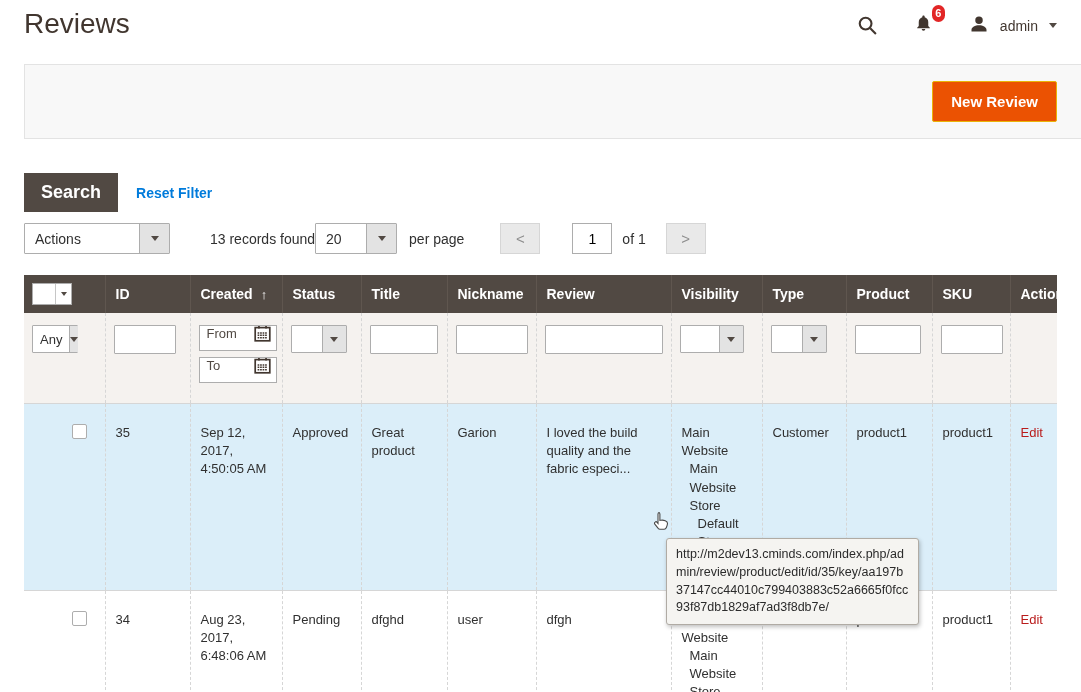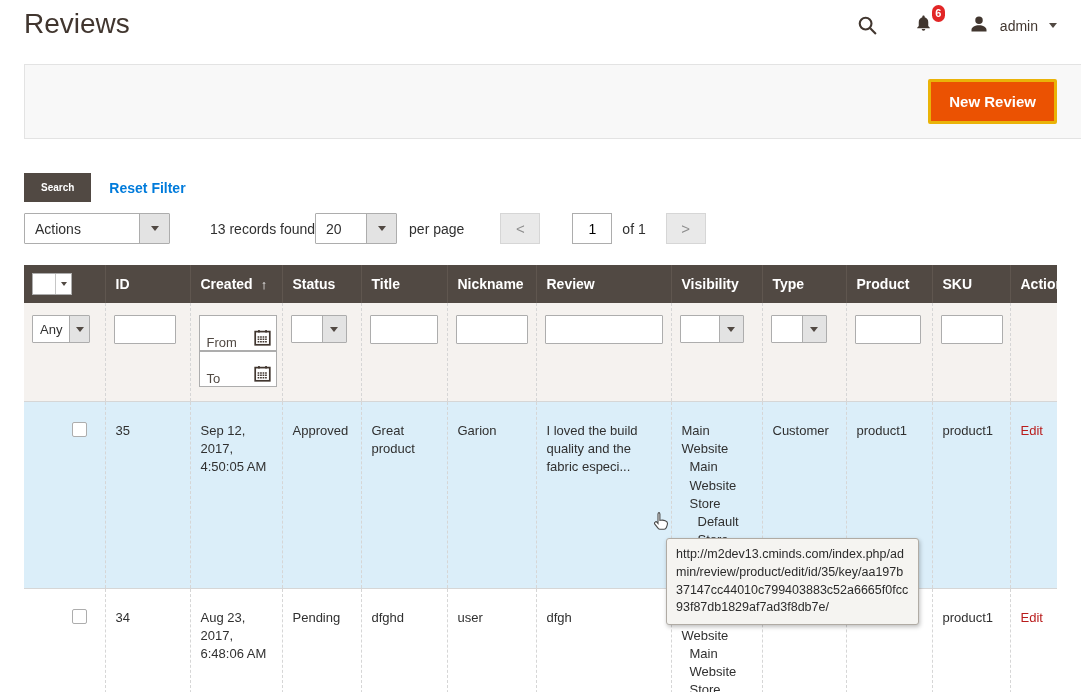--- a/index.html
+++ b/index.html
@@ -21,27 +21,27 @@
     padding:0 3px; border-radius:9px; text-align:center; }
   .user-menu { display:flex; align-items:center; gap:11px; font-size:14px; color:#41362f; cursor:pointer; }
   .caret { width:0; height:0; border-left:4px solid transparent; border-right:4px solid transparent;
     border-top:5px solid #514943; display:inline-block; }
   .caret.sm { border-left-width:3px; border-right-width:3px; border-top-width:4px; }
 
   
   .action-bar { margin:12px 0 0 24px; height:75px; background:#f8f8f8;
     border:1px solid #e3e3e3; border-right:none; display:flex; align-items:center;
     justify-content:flex-end; padding-right:24px; }
-  .btn-primary { background:#eb5202; color:#fff; border:3px solid #eab308;
+  .btn-primary { background:#eb5202; color:#fff; border:1px solid #eab308;
     font-size:15px; font-weight:700; padding:11px 18px; border-radius:2px; cursor:pointer;
     font-family:inherit; }
 
   
   .search-row { margin:34px 24px 0; display:flex; align-items:center; gap:18px; }
-  .btn-search { background:#514943; color:#fff; border:1px solid #514943; font-size:10px;
+  .btn-search { background:#514943; color:#fff; border:1px solid #514943; font-size:18px;
     font-weight:600; padding:8px 16px; cursor:pointer; font-family:inherit; }
   .reset-link { color:#007bdb; font-size:14px; font-weight:600; text-decoration:none; cursor:pointer; }
 
   
   .toolbar { margin:11px 24px 0; display:flex; align-items:center; }
   .toolbar-left { display:flex; align-items:center; }
   .records { margin-left:40px; font-size:14px; }
   .sel { display:inline-flex; align-items:stretch; border:1px solid #adadad; background:#fff;
     height:31px; border-radius:1px; cursor:pointer; }
   .sel-label { display:flex; align-items:center; padding:0 10px; font-size:14px; flex:1; }
@@ -76,24 +76,24 @@
     height:79px; border-bottom:1px solid #d6d6d6; }
   tr.filter-row td + td { border-left:1px dashed #d6d6d6; }
 
   .f-input { height:29px; border:1px solid #adadad; font-family:inherit; font-size:13px;
     padding:0 6px; border-radius:1px; background:#fff; display:block; }
   .w-id{width:62px} .w-title{width:68px} .w-nick{width:72px} .w-review{width:118px}
   .w-prod{width:66px} .w-sku{width:62px}
   .sel-f { height:28px; }
   .sel-f .sel-label { font-size:13px; padding:0 7px; }
   .sel-f .sel-arrow { width:24px; }
-  .sel-any{width:58px} .sel-status{width:56px} .sel-vis{width:64px} .sel-type{width:56px}
-  .date-field { width:78px; height:36px; border:1px solid #adadad; background:#fff;
-    display:flex; align-items:flex-end; justify-content:space-between;
-    padding:0 5px 0 7px; cursor:pointer; }
+  .sel-any{width:46px} .sel-status{width:56px} .sel-vis{width:64px} .sel-type{width:56px}
+  .date-field { width:78px; height:26px; border:1px solid #adadad; background:#fff;
+    display:flex; align-items:flex-start; justify-content:space-between;
+    padding:0 5px 0 7px; margin-bottom:6px; cursor:pointer; }
   .date-label { color:#514943; font-size:13px; }
 
   tbody td { padding:20px 10px; vertical-align:top; font-size:13px; line-height:1.4; }
   tr.data-row td + td { border-left:1px dashed #d6d6d6; }
   tr.data-row + tr.data-row td { border-top:1px solid #d6d6d6; }
   tr.row-selected td { background:#dbeef9; }
   tr.r35 td { height:143px; } tr.r34 td { height:139px; }
   td.col-cb { padding-left:48px; }
   .cb { width:15px; height:15px; border:1px solid #adadad; background:#fff; border-radius:2px; cursor:pointer; }
   .vis-line { display:block; }

